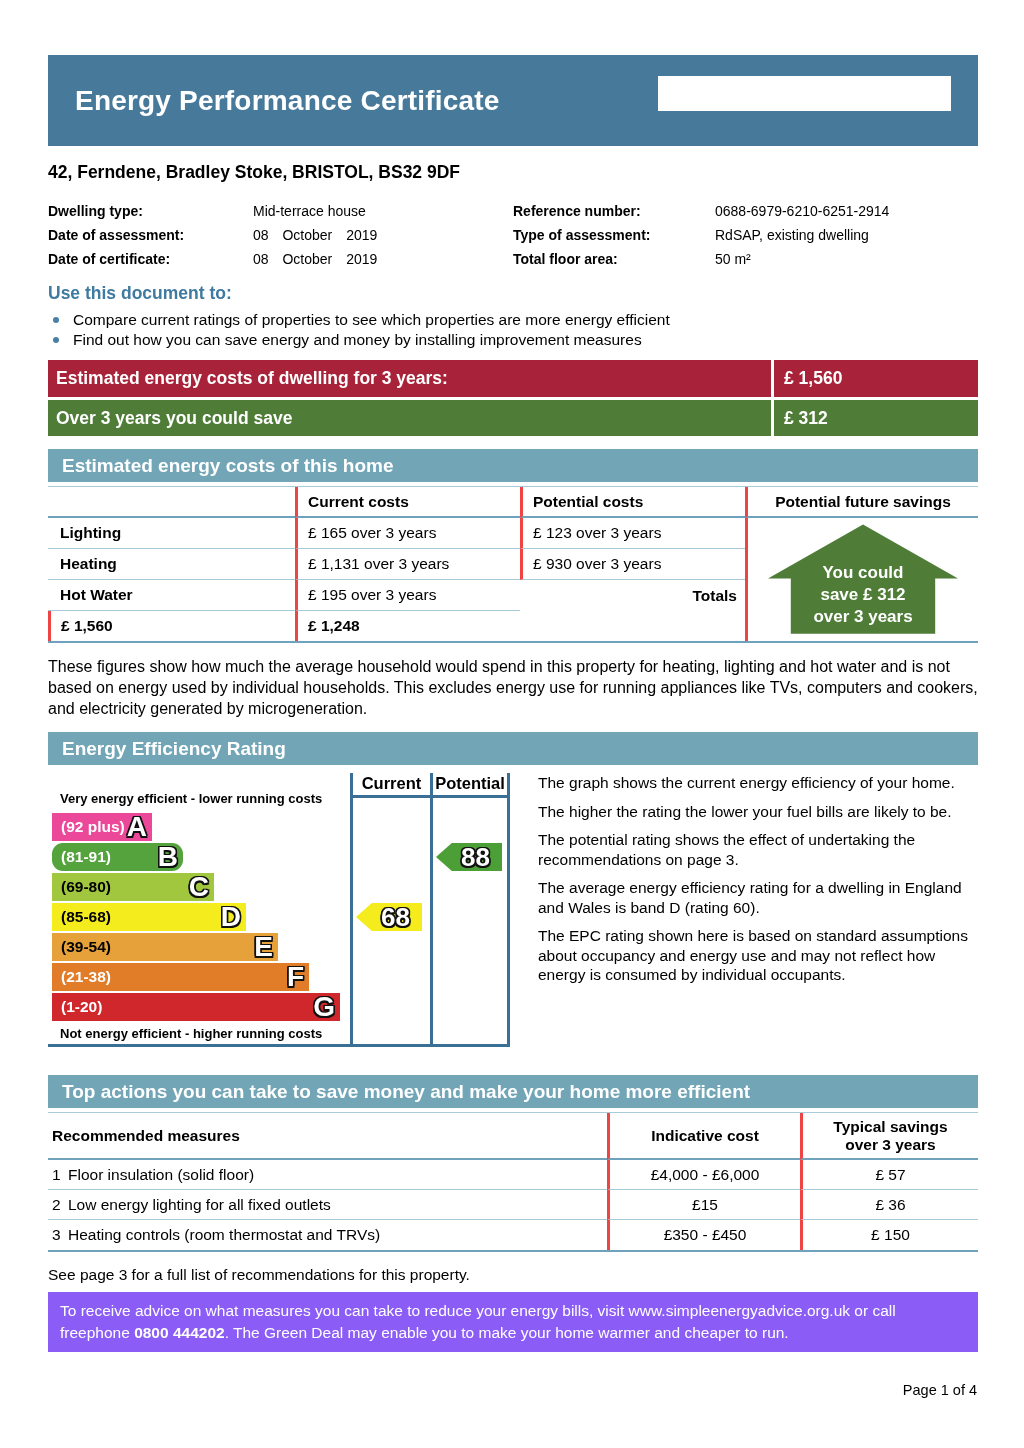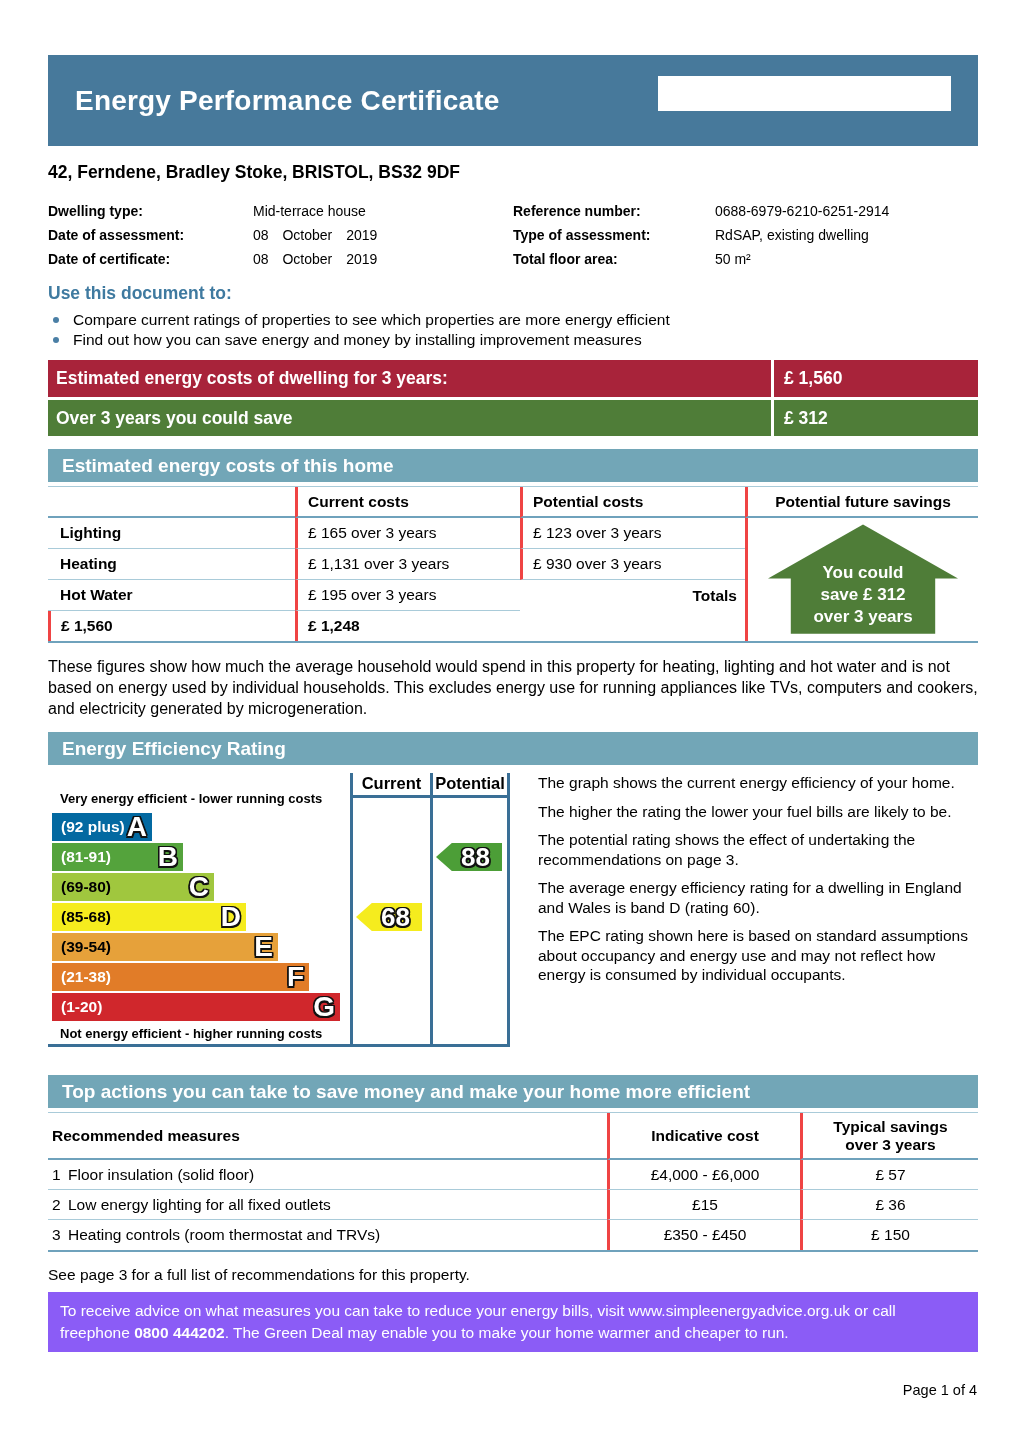--- a/index.html
+++ b/index.html
@@ -219,25 +219,25 @@
     <div class="ct-cell ct-totals bl">£ 1,560</div>
     <div class="ct-cell ct-totals bl">£ 1,248</div>
   </div>
 
   <div class="note">These figures show how much the average household would spend in this property for heating, lighting and hot water and is not based on energy used by individual households. This excludes energy use for running appliances like TVs, computers and cookers, and electricity generated by microgeneration.</div>
 
   <div class="section-head">Energy Efficiency Rating</div>
   <div class="chart">
     <div class="chart-top-label">Very energy efficient - lower running costs</div>
 
-    <div class="band" style="top: 40px; width: 100px; background: #0369a1;">
+    <div class="band" style="top: 40px; width: 100px; background: #ec4899;">
       <span class="range" style="color: rgb(255, 255, 255);">(92 plus)</span>
       <span class="letter outlined">A</span>
     </div>
-    <div class="band" style="top: 70px; width: 131px; background: rgb(84, 163, 60);">
+    <div class="band" style="top: 70px; width: 131px; background: rgb(84, 163, 60); border-radius: 11px;">
       <span class="range" style="color: rgb(255, 255, 255);">(81-91)</span>
       <span class="letter outlined">B</span>
     </div>
     <div class="band" style="top: 100px; width: 162px; background: rgb(160, 199, 62);">
       <span class="range" style="color: #000000;">(69-80)</span>
       <span class="letter outlined">C</span>
     </div>
     <div class="band" style="top: 130px; width: 194px; background: rgb(245, 236, 30);">
       <span class="range" style="color: rgb(0, 0, 0);">(85-68)</span>
       <span class="letter outlined">D</span>

